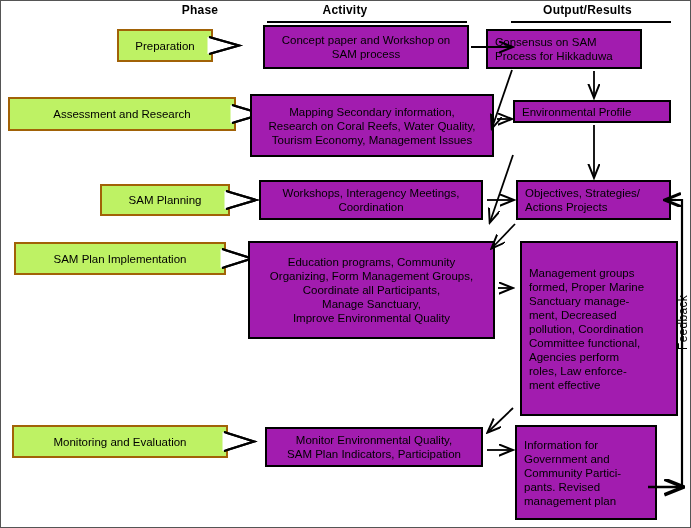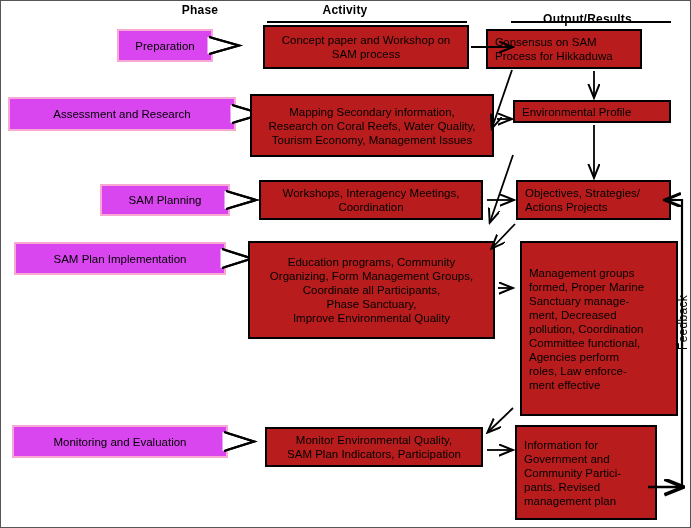--- a/index.html
+++ b/index.html
@@ -21,21 +21,21 @@
     font-weight: bold;
     font-size: 12px;
     text-align: center;
     white-space: nowrap;
     letter-spacing: 0.2px;
   }
   .box {
     position: absolute;
     box-sizing: border-box;
     border: 2px solid #000;
-    background: #b91c1c;
+    background: #a21caf;
     display: flex;
     align-items: center;
     justify-content: center;
     text-align: center;
     font-size: 11.5px;
     line-height: 14px;
     padding: 2px 3px;
   }
   .box.left-align {
     justify-content: flex-start;
@@ -43,22 +43,22 @@
     padding-left: 7px;
   }
   .phase-wrap {
     position: absolute;
   }
   .phase-rect {
     position: absolute;
     left: 0;
     top: 0;
     box-sizing: border-box;
-    border: 2px solid #f9a8d4;
-    background: #d946ef;
+    border: 2px solid #a16207;
+    background: #bef264;
     display: flex;
     align-items: center;
     justify-content: center;
     text-align: center;
     font-size: 11.5px;
     line-height: 14px;
   }
   .phase-chevron {
     position: absolute;
     overflow: visible;
@@ -92,21 +92,21 @@
     pointer-events: none;
   }
 </style>
 </head>
 <body>
 
 <div id="canvas">
 
   <div class="col-head" style="left:145px; top:3px; width:110px;">Phase</div>
   <div class="col-head" style="left:280px; top:3px; width:130px;">Activity</div>
-  <div class="col-head" style="left:505px; top:12px; width:165px;">Output/Results</div>
+  <div class="col-head" style="left:505px; top:3px; width:165px;">Output/Results</div>
 
   <div class="phase-wrap" style="left:117px; top:29px; width:118px; height:33px;">
     <div class="phase-rect" style="width:96px; height:33px;">Preparation</div>
     <svg class="phase-chevron" style="left:90px; top:0px;" width="62" height="33" viewBox="0 0 62 33">
       <path d="M2,8 L32,16.5 L2,25" fill="#fff" stroke="#000" stroke-width="2.2" stroke-linejoin="miter"></path>
       <path d="M2,8 L2,25" fill="none" stroke="#fff" stroke-width="3"></path>
       <path d="M2,8 L32,16.5 L2,25" fill="none" stroke="#000" stroke-width="2.2"></path>
     </svg>
   </div>
 
@@ -175,21 +175,21 @@
       <path d="M2,7 L2,26" fill="none" stroke="#fff" stroke-width="3"></path>
       <path d="M2,7 L32,16.5 L2,26" fill="none" stroke="#000" stroke-width="2.2"></path>
     </svg>
   </div>
 
   <div class="box" style="left:248px; top:241px; width:247px; height:98px;">
     <div>
       <div>Education programs, Community</div>
       <div>Organizing, Form Management Groups,</div>
       <div>Coordinate all Participants,</div>
-      <div>Phase Sanctuary,</div>
+      <div>Manage Sanctuary,</div>
       <div>Improve Environmental Quality</div>
     </div>
   </div>
 
   <div class="box left-align" style="left:520px; top:241px; width:158px; height:175px;">
     <div>
       <div>Management groups</div>
       <div>formed, Proper Marine</div>
       <div>Sanctuary manage-</div>
       <div>ment, Decreased</div>

